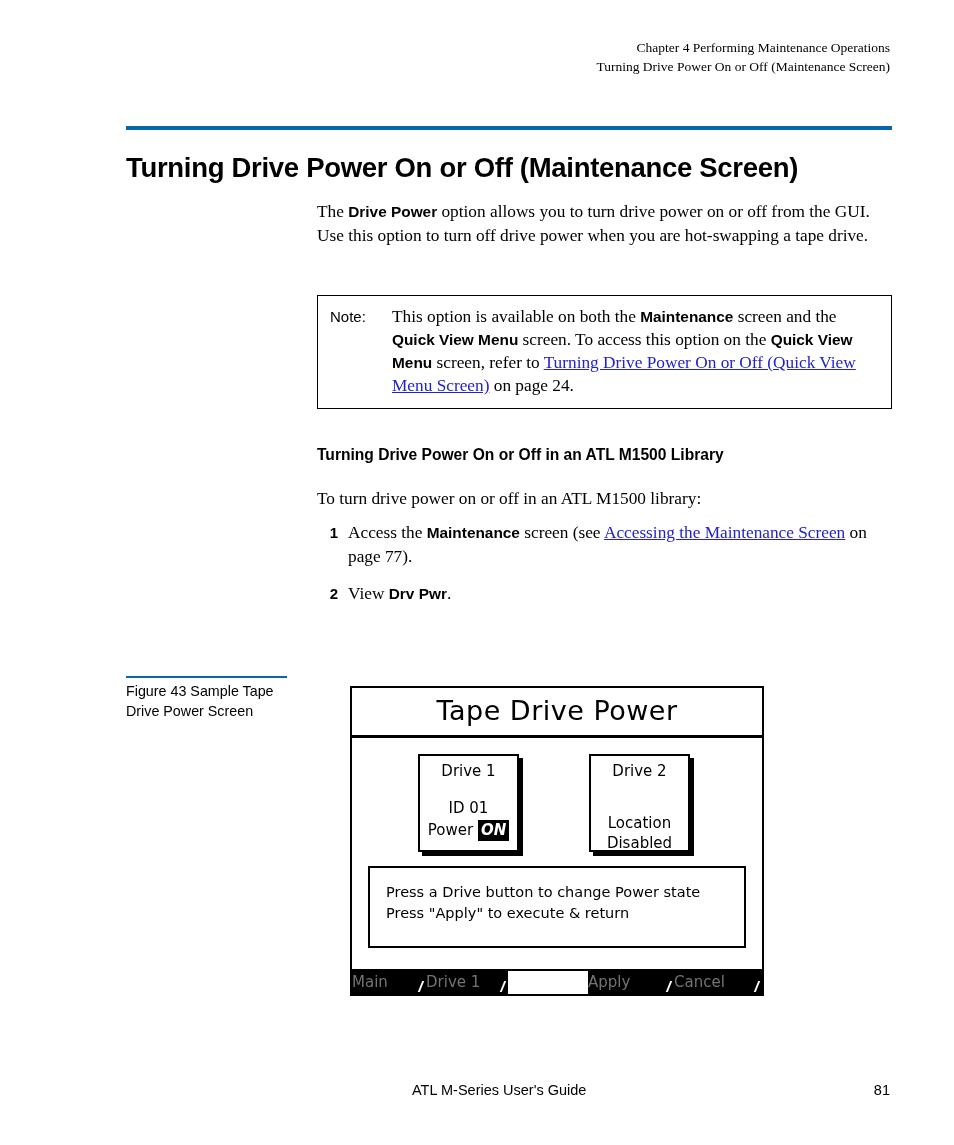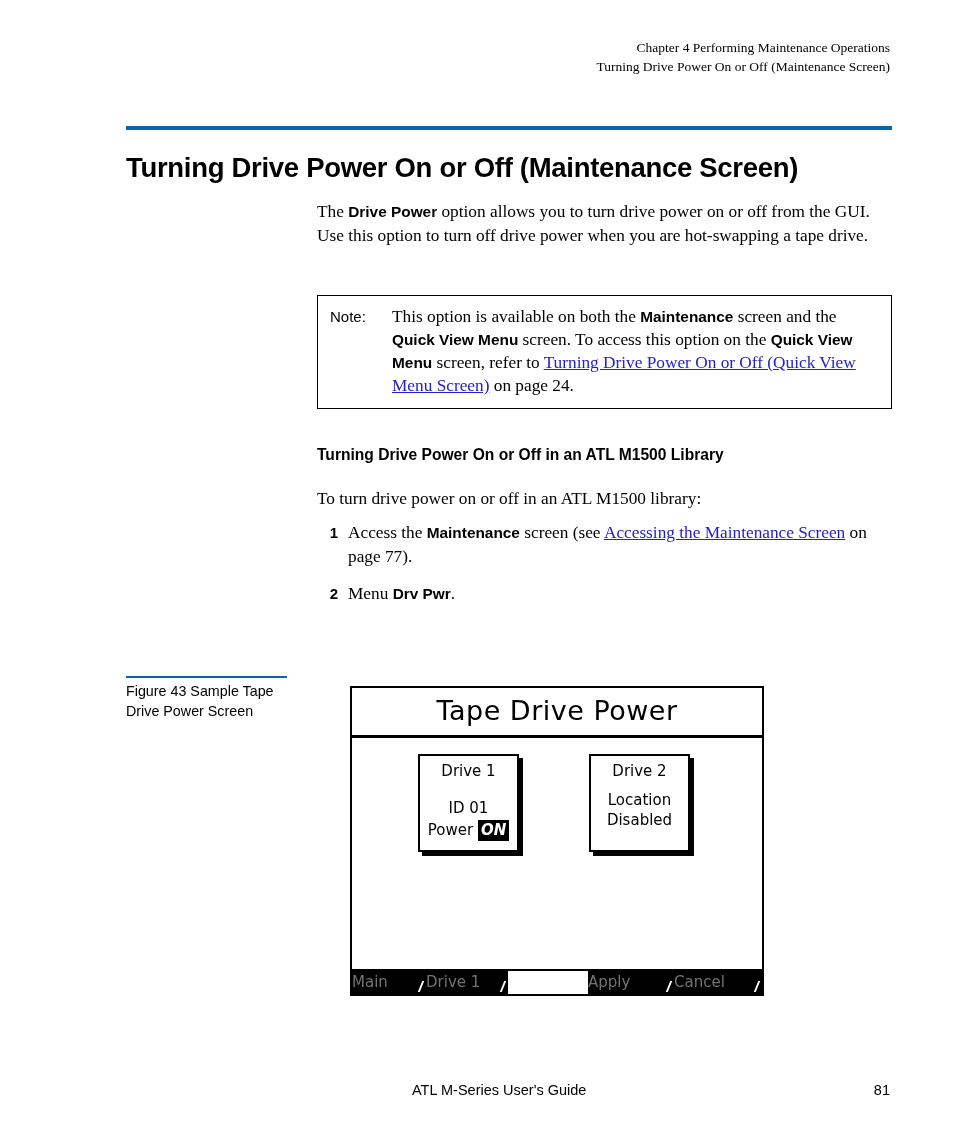--- a/index.html
+++ b/index.html
@@ -233,21 +233,21 @@
     text-align: center;
     font-family: "DejaVu Sans", sans-serif;
     font-size: 15px;
   }
   #drive1 { left: 66px; top: 16px; width: 101px; height: 98px; }
   #drive2 { left: 237px; top: 16px; width: 101px; height: 98px; }
 
   .dp-title { margin-top: 6px; line-height: 19px; }
   .dp-line  { line-height: 20px; }
   .dp-id    { margin-top: 17px; }
-  .dp-loc   { margin-top: 9px; }
+  .dp-loc   { margin-top: 32px; }
   .dp-power { margin-top: 2px; }
   .inv {
     background: #000000;
     color: #fff;
     padding: 1px 3px 2px 3px;
     font-weight: bold;
     font-style: italic;
   }
 
   .msg-box {
@@ -350,21 +350,21 @@
 
 <div class="steps">
 
   <div class="step">
     <div class="step-num">1</div>
     <div class="step-text"><span>Access the </span><span class="b">Maintenance</span><span> screen (see </span><span class="xref">Accessing the Maintenance Screen</span><span> on page 77).</span></div>
   </div>
 
   <div class="step" style="margin-top:14px;">
     <div class="step-num">2</div>
-    <div class="step-text"><span>Menu </span><span class="b">Drv Pwr</span><span>.</span></div>
+    <div class="step-text"><span>View </span><span class="b">Drv Pwr</span><span>.</span></div>
   </div>
 
 
 </div>
 
 <div class="fig-cap-rule"></div>
 <div class="fig-caption">Figure 43  Sample Tape Drive Power Screen</div>
 
 <div class="gui">
 
@@ -379,20 +379,24 @@
       <div class="dp-line dp-id">ID 01</div>
       <div class="dp-line dp-power"><span>Power</span> <span class="inv">ON</span></div>
     </div>
 
     <div class="drive-panel" id="drive2">
       <div class="dp-title">Drive 2</div>
       <div class="dp-line dp-loc">Location</div>
       <div class="dp-line">Disabled</div>
     </div>
 
+    <div class="msg-box">
+      <div>Press a Drive button to change Power state</div>
+      <div>Press "Apply" to execute &amp; return</div>
+    </div>
 
   </div>
 
   <div class="gui-buttonbar">
     <div class="gui-btn" id="btn-main">
         <span>Main</span>
         <span class="notch"></span>
       </div>
     <div class="gui-btn" id="btn-drive1">
         <span>Drive 1</span>

